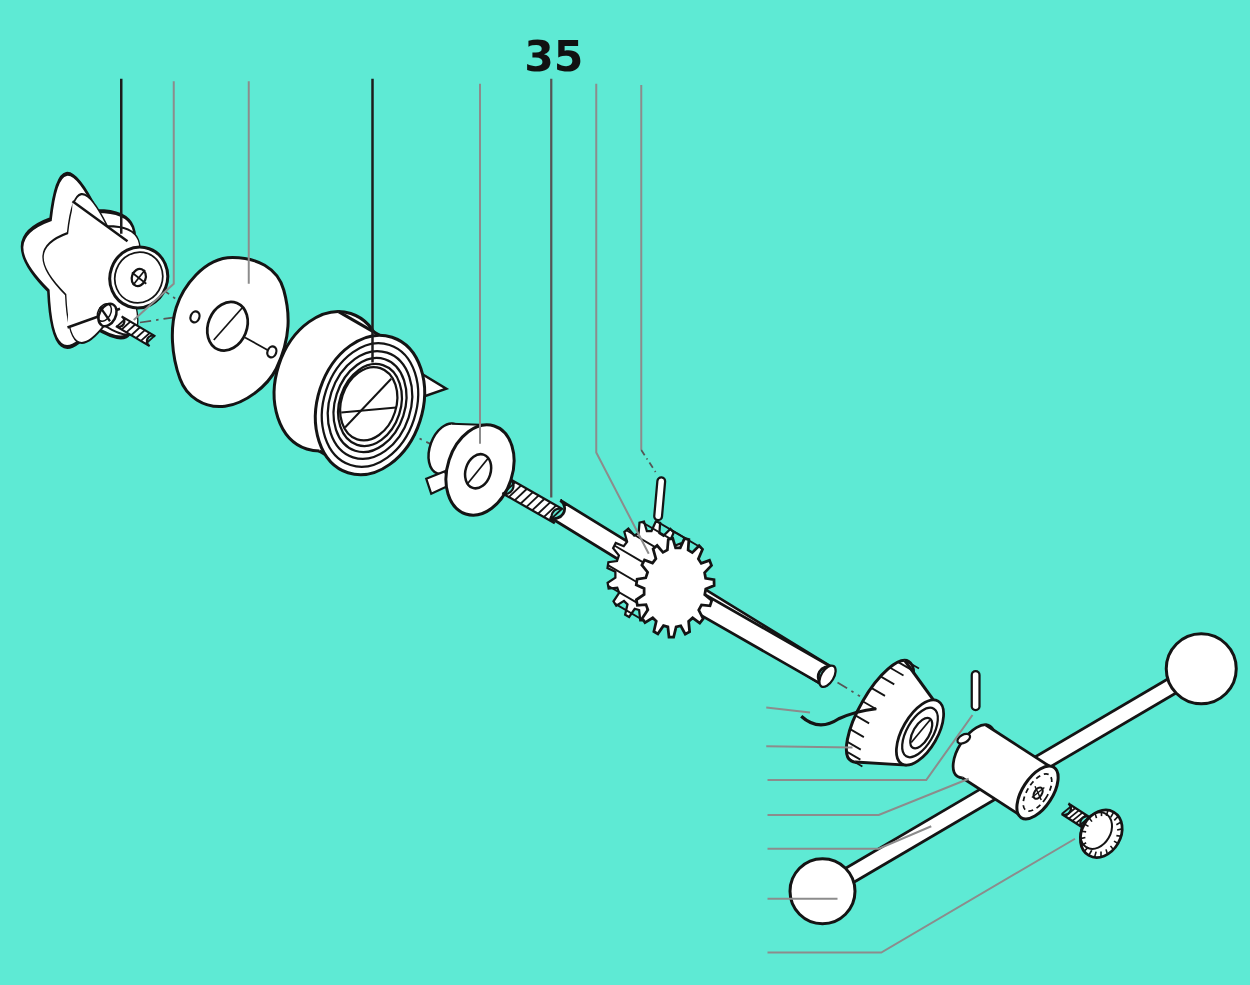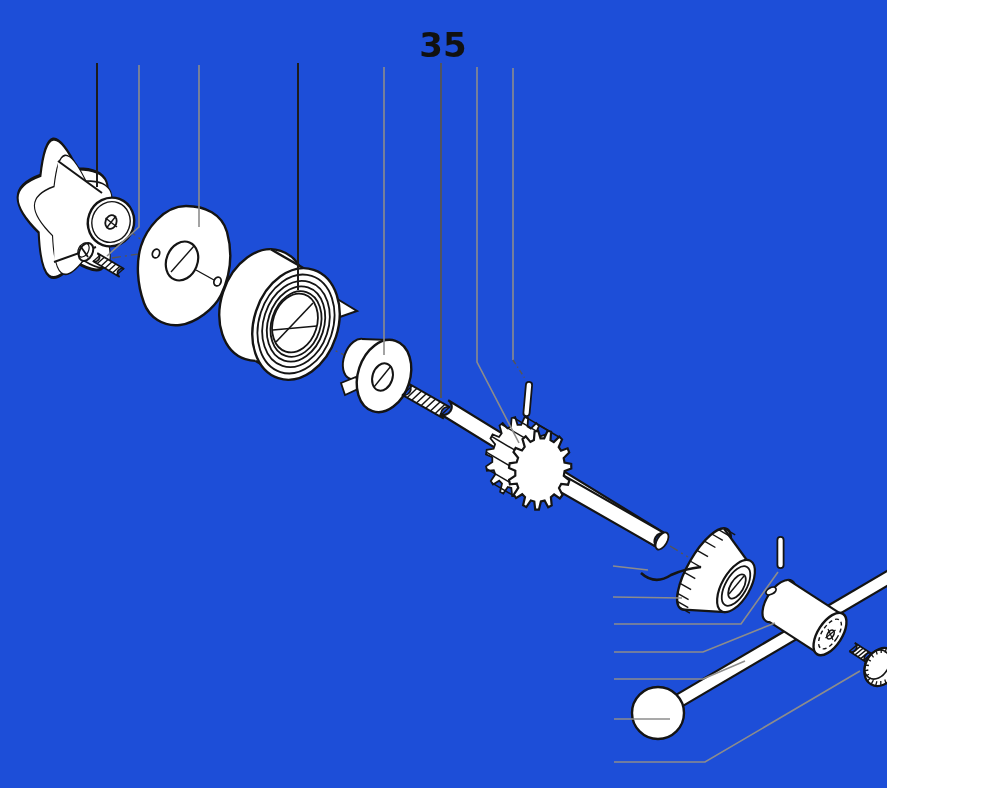--- a/index.html
+++ b/index.html
@@ -1,16 +1,16 @@
 <!DOCTYPE html>
 <html><head>
 <meta charset="utf-8">
 <style>
   html,body{margin:0;padding:0;background:#ffffff;}
-  .canvas{position:relative;width:887px;height:788px;background:#1d4ed8;overflow:hidden;
+  .canvas{position:relative;width:1000px;height:788px;background:#5eead4;overflow:hidden;
           font-family:"DejaVu Sans","Liberation Sans",sans-serif;}
   svg{position:absolute;left:0;top:0;}
   .figlbl{font-family:"DejaVu Sans","Liberation Sans",sans-serif;font-weight:700;font-size:34px;fill:#111;}
 </style>
 </head>
 <body>
 
 <div class="canvas">
   <svg id="diagram" width="1000" height="788" viewBox="0 0 1000 788">
     <g id="axis-lines">

